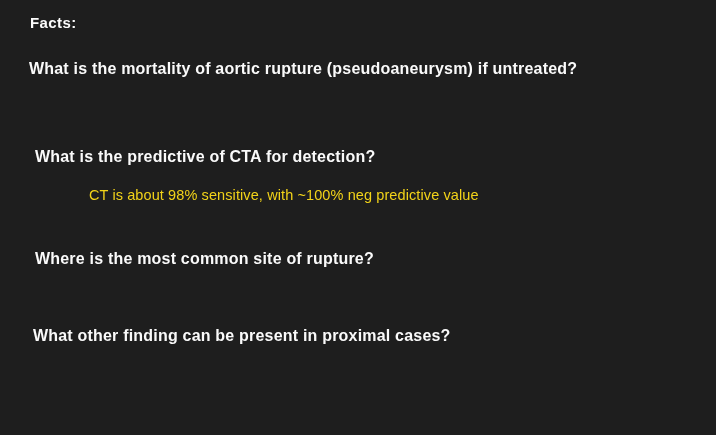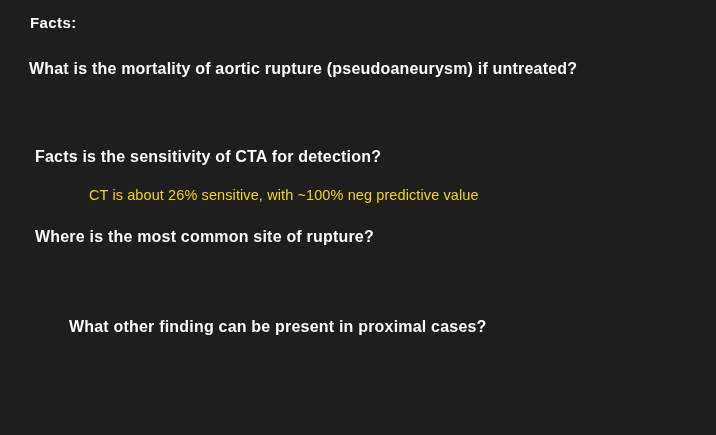--- a/index.html
+++ b/index.html
@@ -42,34 +42,34 @@
   .answer {
     font-size: 14.5px;
     font-weight: 400;
     letter-spacing: 0.1px;
     color: #f2d319;
   }
   .q1 { left: 29px; top: 59px; }
   .a1 { left: 92px; top: 99px; }
   .q2 { left: 35px; top: 147px; }
   .a2 { left: 89px; top: 187px; }
-  .q3 { left: 35px; top: 227px; }
-  .q4 { left: 33px; top: 317px; margin-left: 36px; }
+  .q3 { left: 35px; top: 249px; }
+  .q4 { left: 33px; top: 326px; }
 </style>
 </head>
 <body>
 
 <div class="slide">
 
   <div class="line heading">Facts:</div>
 
   <div class="line question q1">What is the mortality of aortic rupture (pseudoaneurysm) if untreated?</div>
 
 
-  <div class="line question q2">Facts is the sensitivity of CTA for detection?</div>
+  <div class="line question q2">What is the predictive of CTA for detection?</div>
 
-  <div class="line answer a2">CT is about 26% sensitive, with ~100% neg predictive value</div>
+  <div class="line answer a2">CT is about 98% sensitive, with ~100% neg predictive value</div>
 
   <div class="line question q3">Where is the most common site of rupture?</div>
 
   <div class="line question q4">What other finding can be present in proximal cases?</div>
 
 </div>
 
 </body></html>

